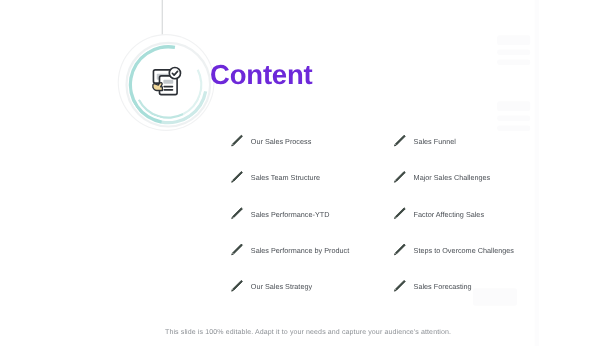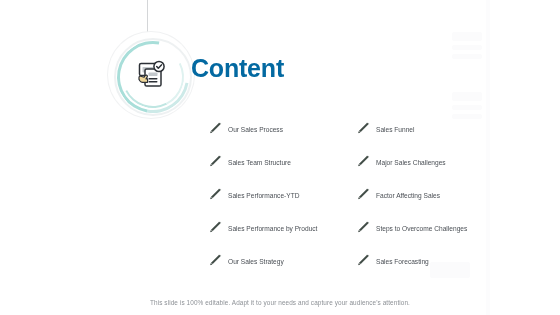--- a/index.html
+++ b/index.html
@@ -99,21 +99,21 @@
   .badge-inner svg { display: block; }
 
   
   .title {
     position: absolute;
     left: 191px;
     top: 56px;
     font-size: 25px;
     font-weight: bold;
     letter-spacing: -0.2px;
-    color: #0369a1;
+    color: #6d28d9;
     line-height: 1;
   }
 
   
   .list-area {
     position: absolute;
     left: 208px;
     top: 122px;
     width: 320px;
   }

